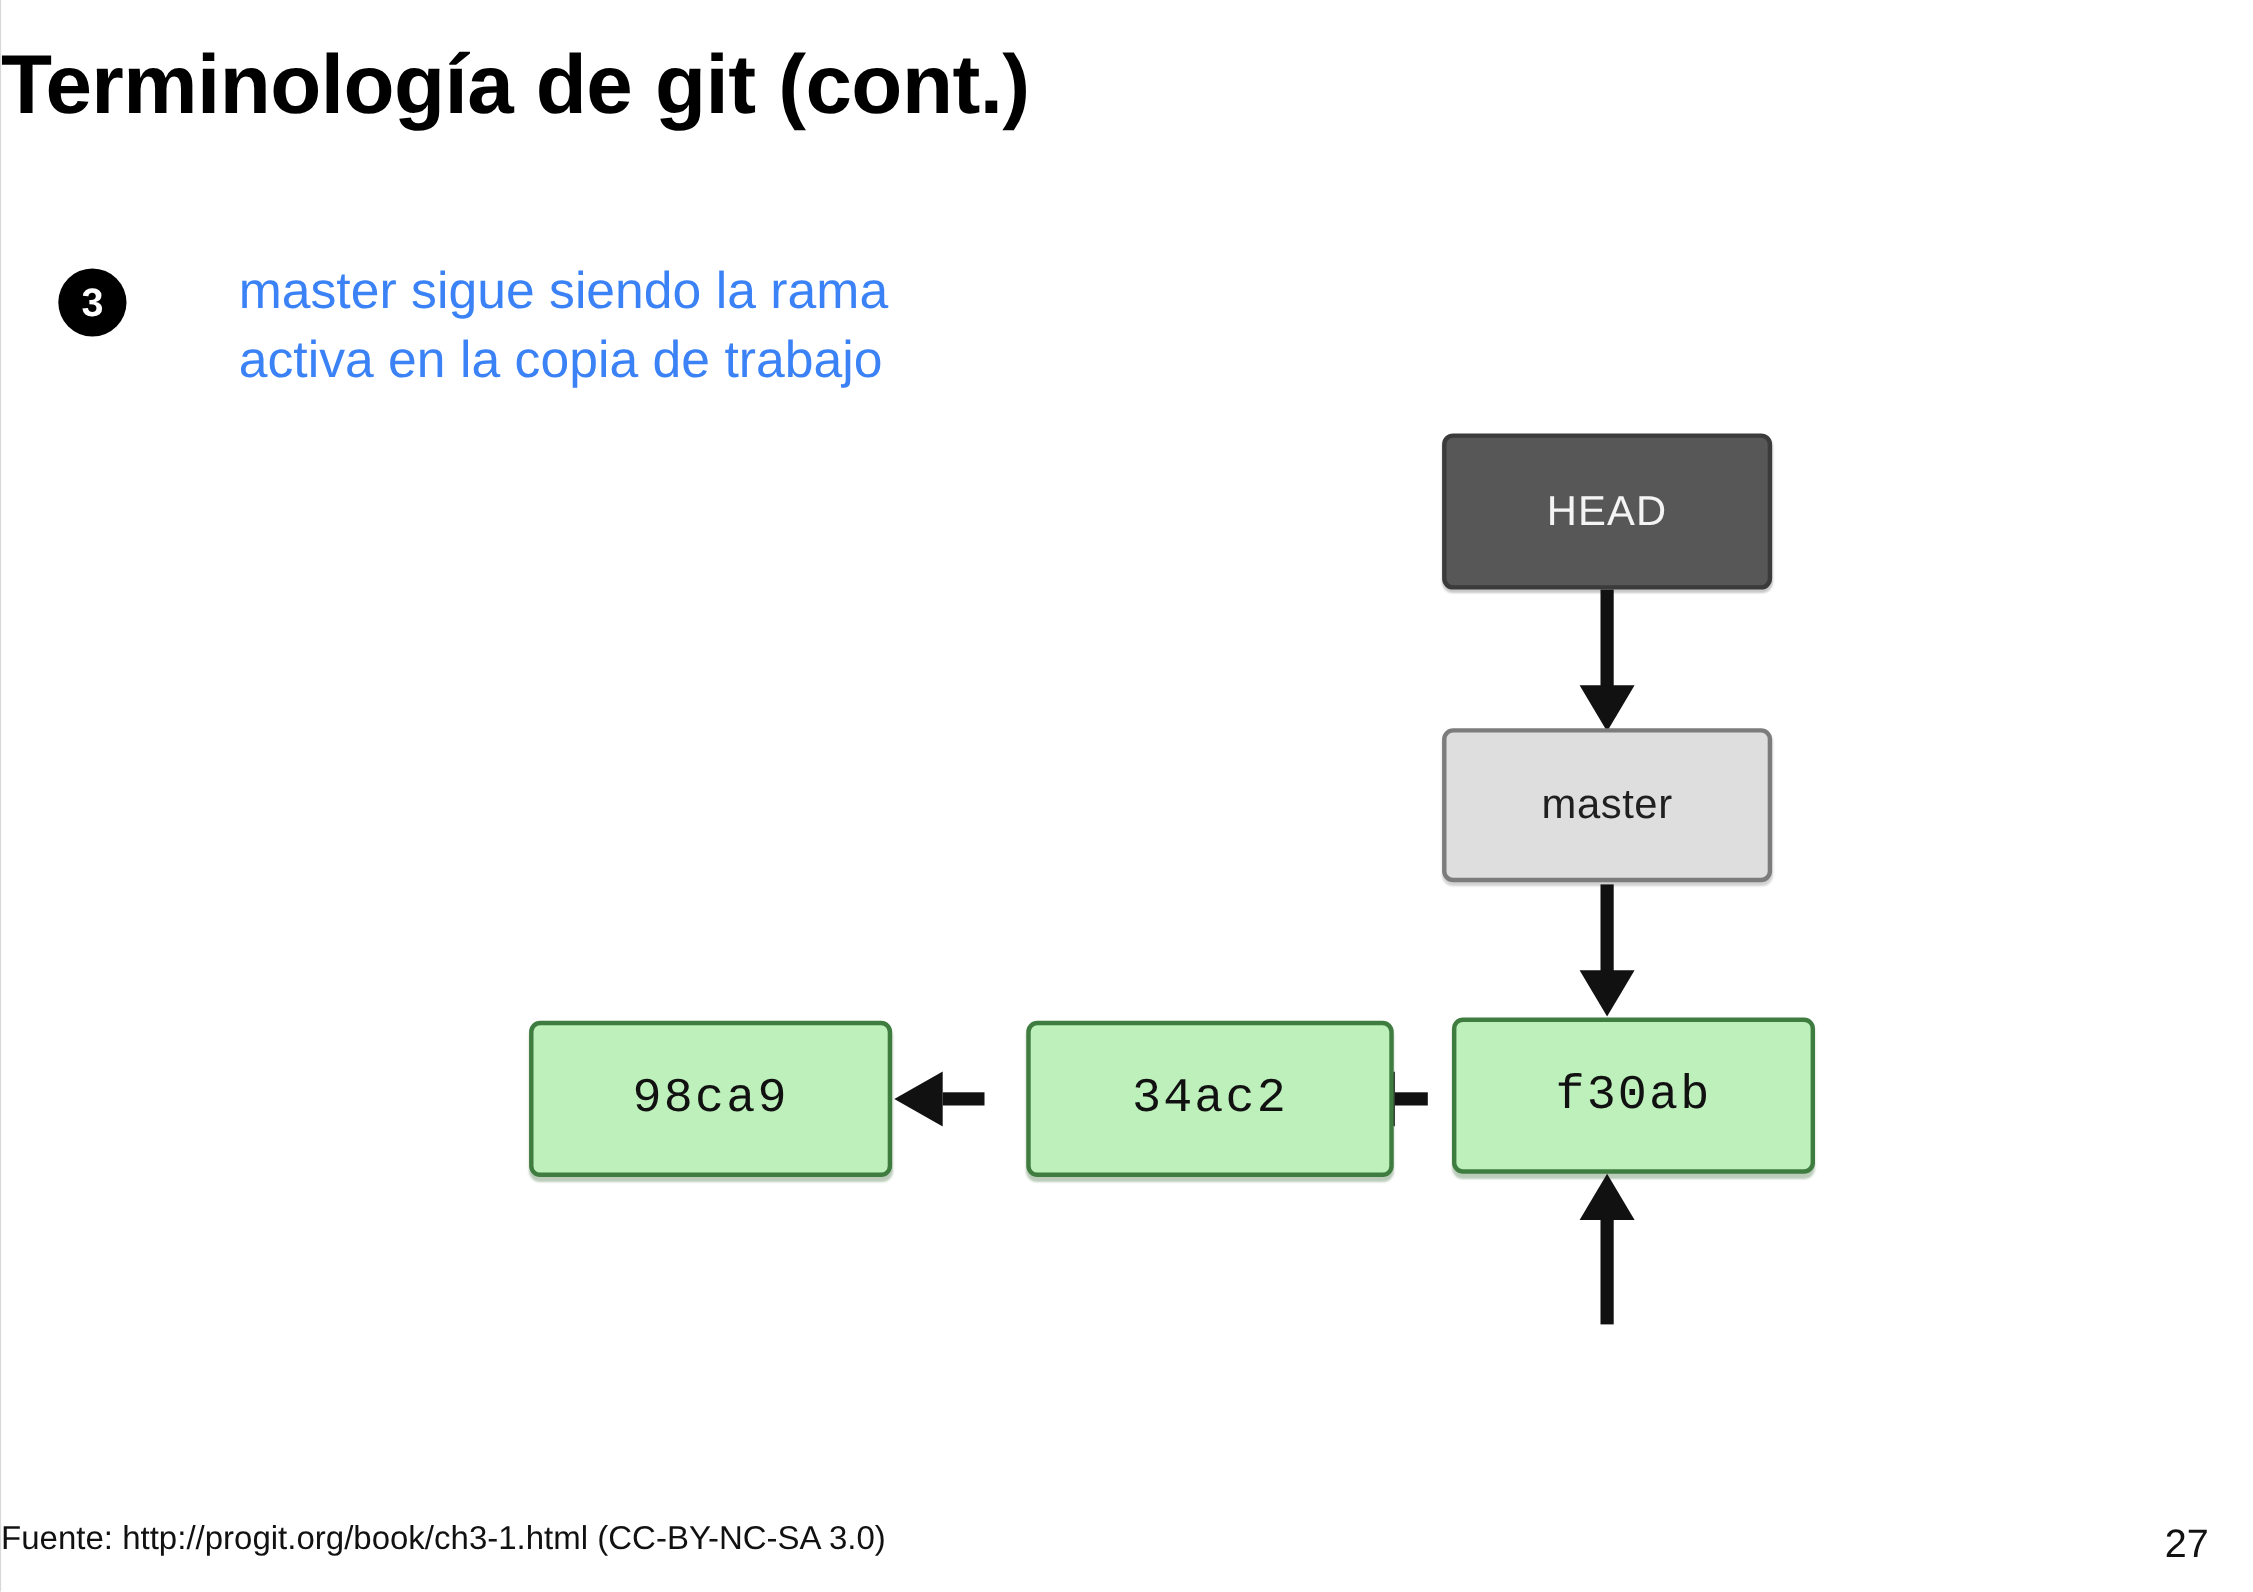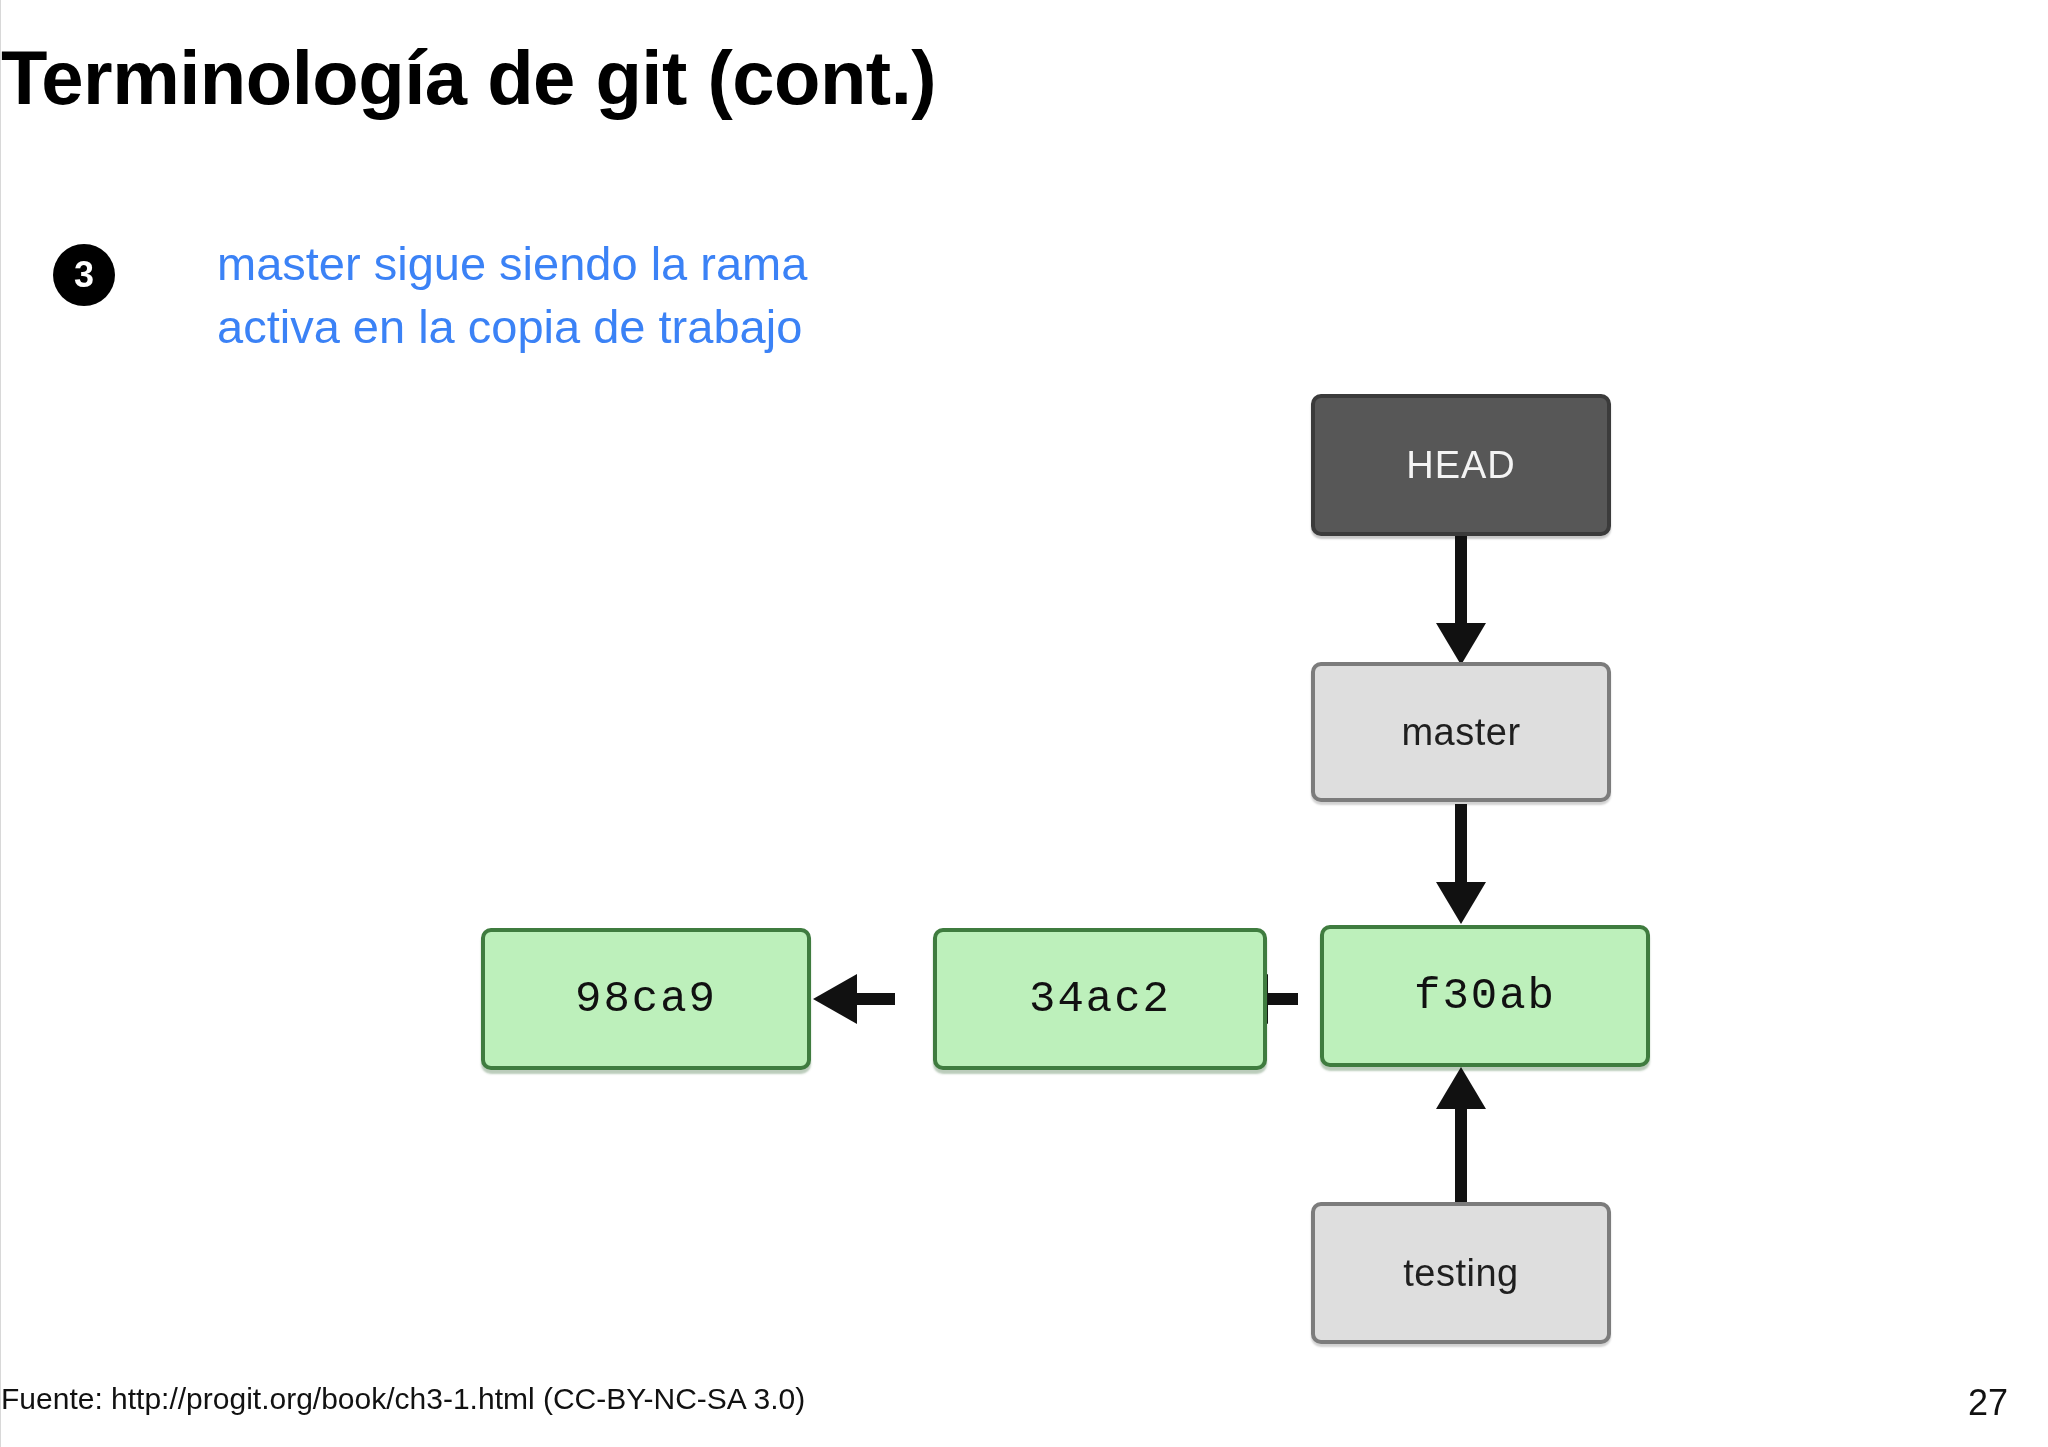--- a/index.html
+++ b/index.html
@@ -227,21 +227,20 @@
     <div class="node node-commit" id="node-34ac2">34ac2</div>
 
     <div class="arrow-h" id="arrow-34ac2-98ca9-line"></div>
     <div class="arrowhead-left" id="arrow-34ac2-98ca9-tip"></div>
 
     <div class="node node-commit" id="node-98ca9">98ca9</div>
 
     <div class="arrow-v" id="arrow-testing-f30ab-line"></div>
     <div class="arrowhead-up" id="arrow-testing-f30ab-tip"></div>
 
-    <div class="node node-ref-light" id="node-testing">testing</div>
 
   </div>
 
   <div class="footer-source">Fuente: http://progit.org/book/ch3-1.html  (CC-BY-NC-SA 3.0)</div>
 
   <div class="page-number">27</div>
 
 </div>
 
 </body></html>

